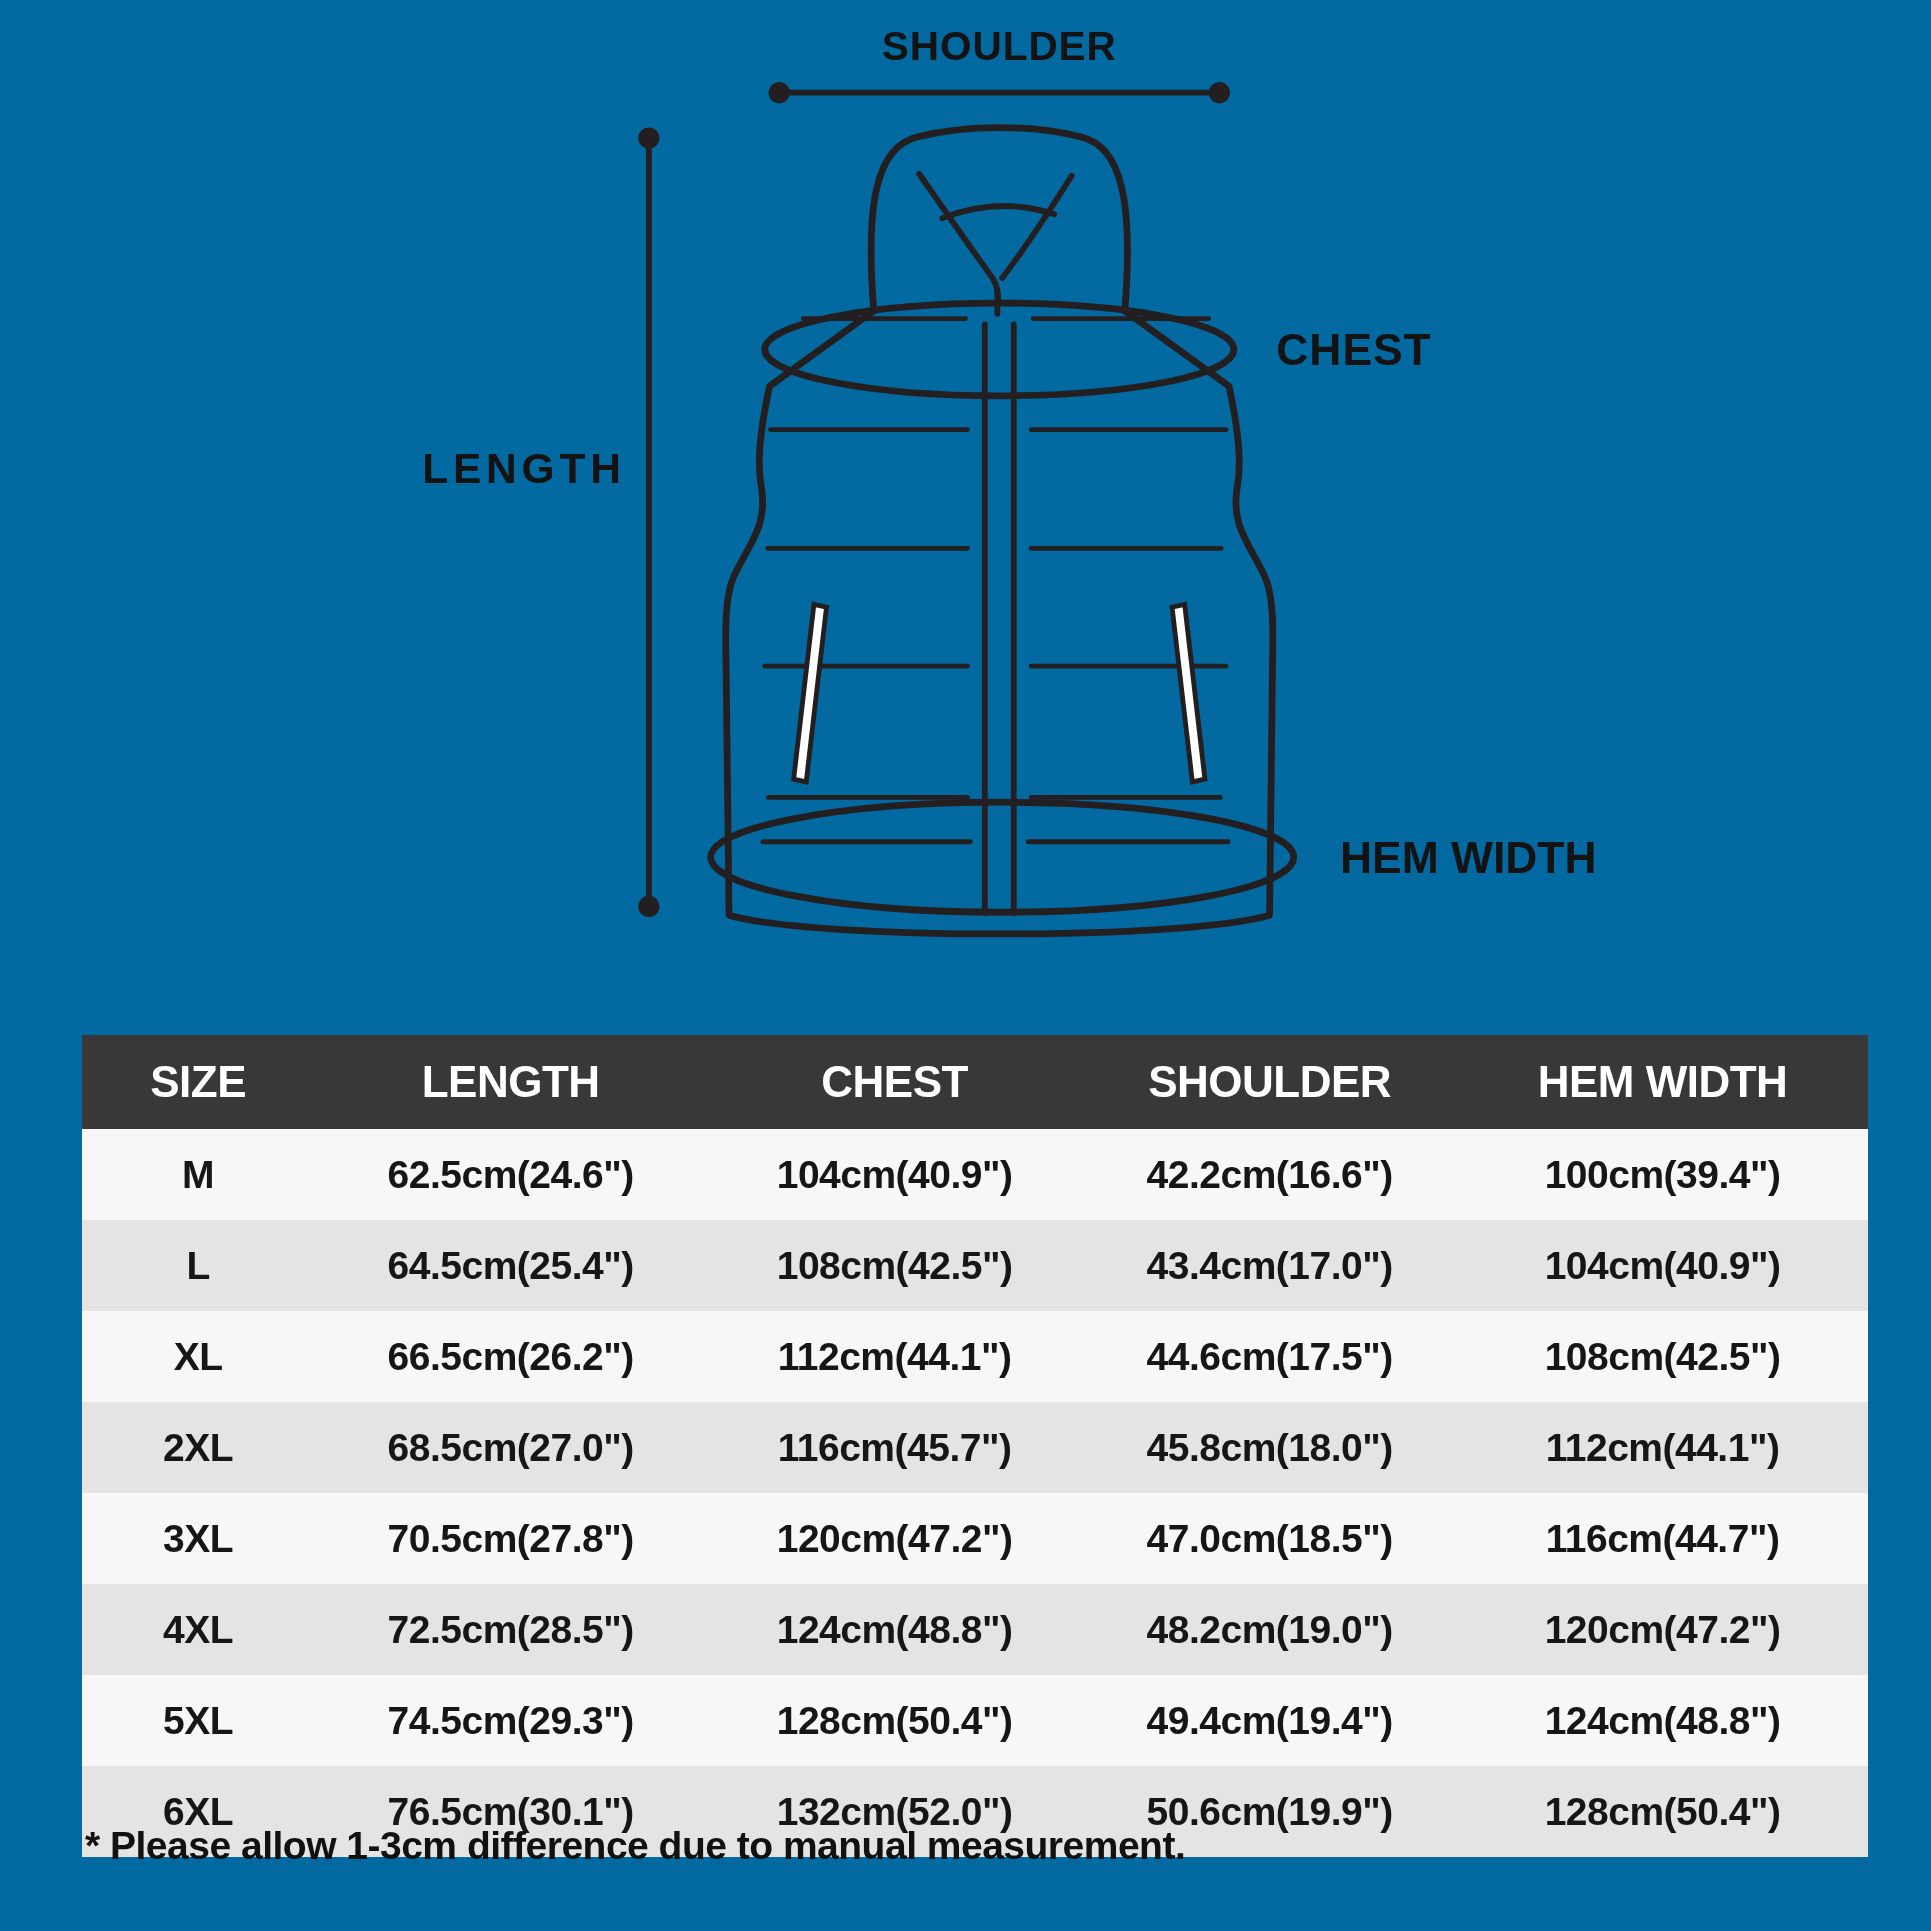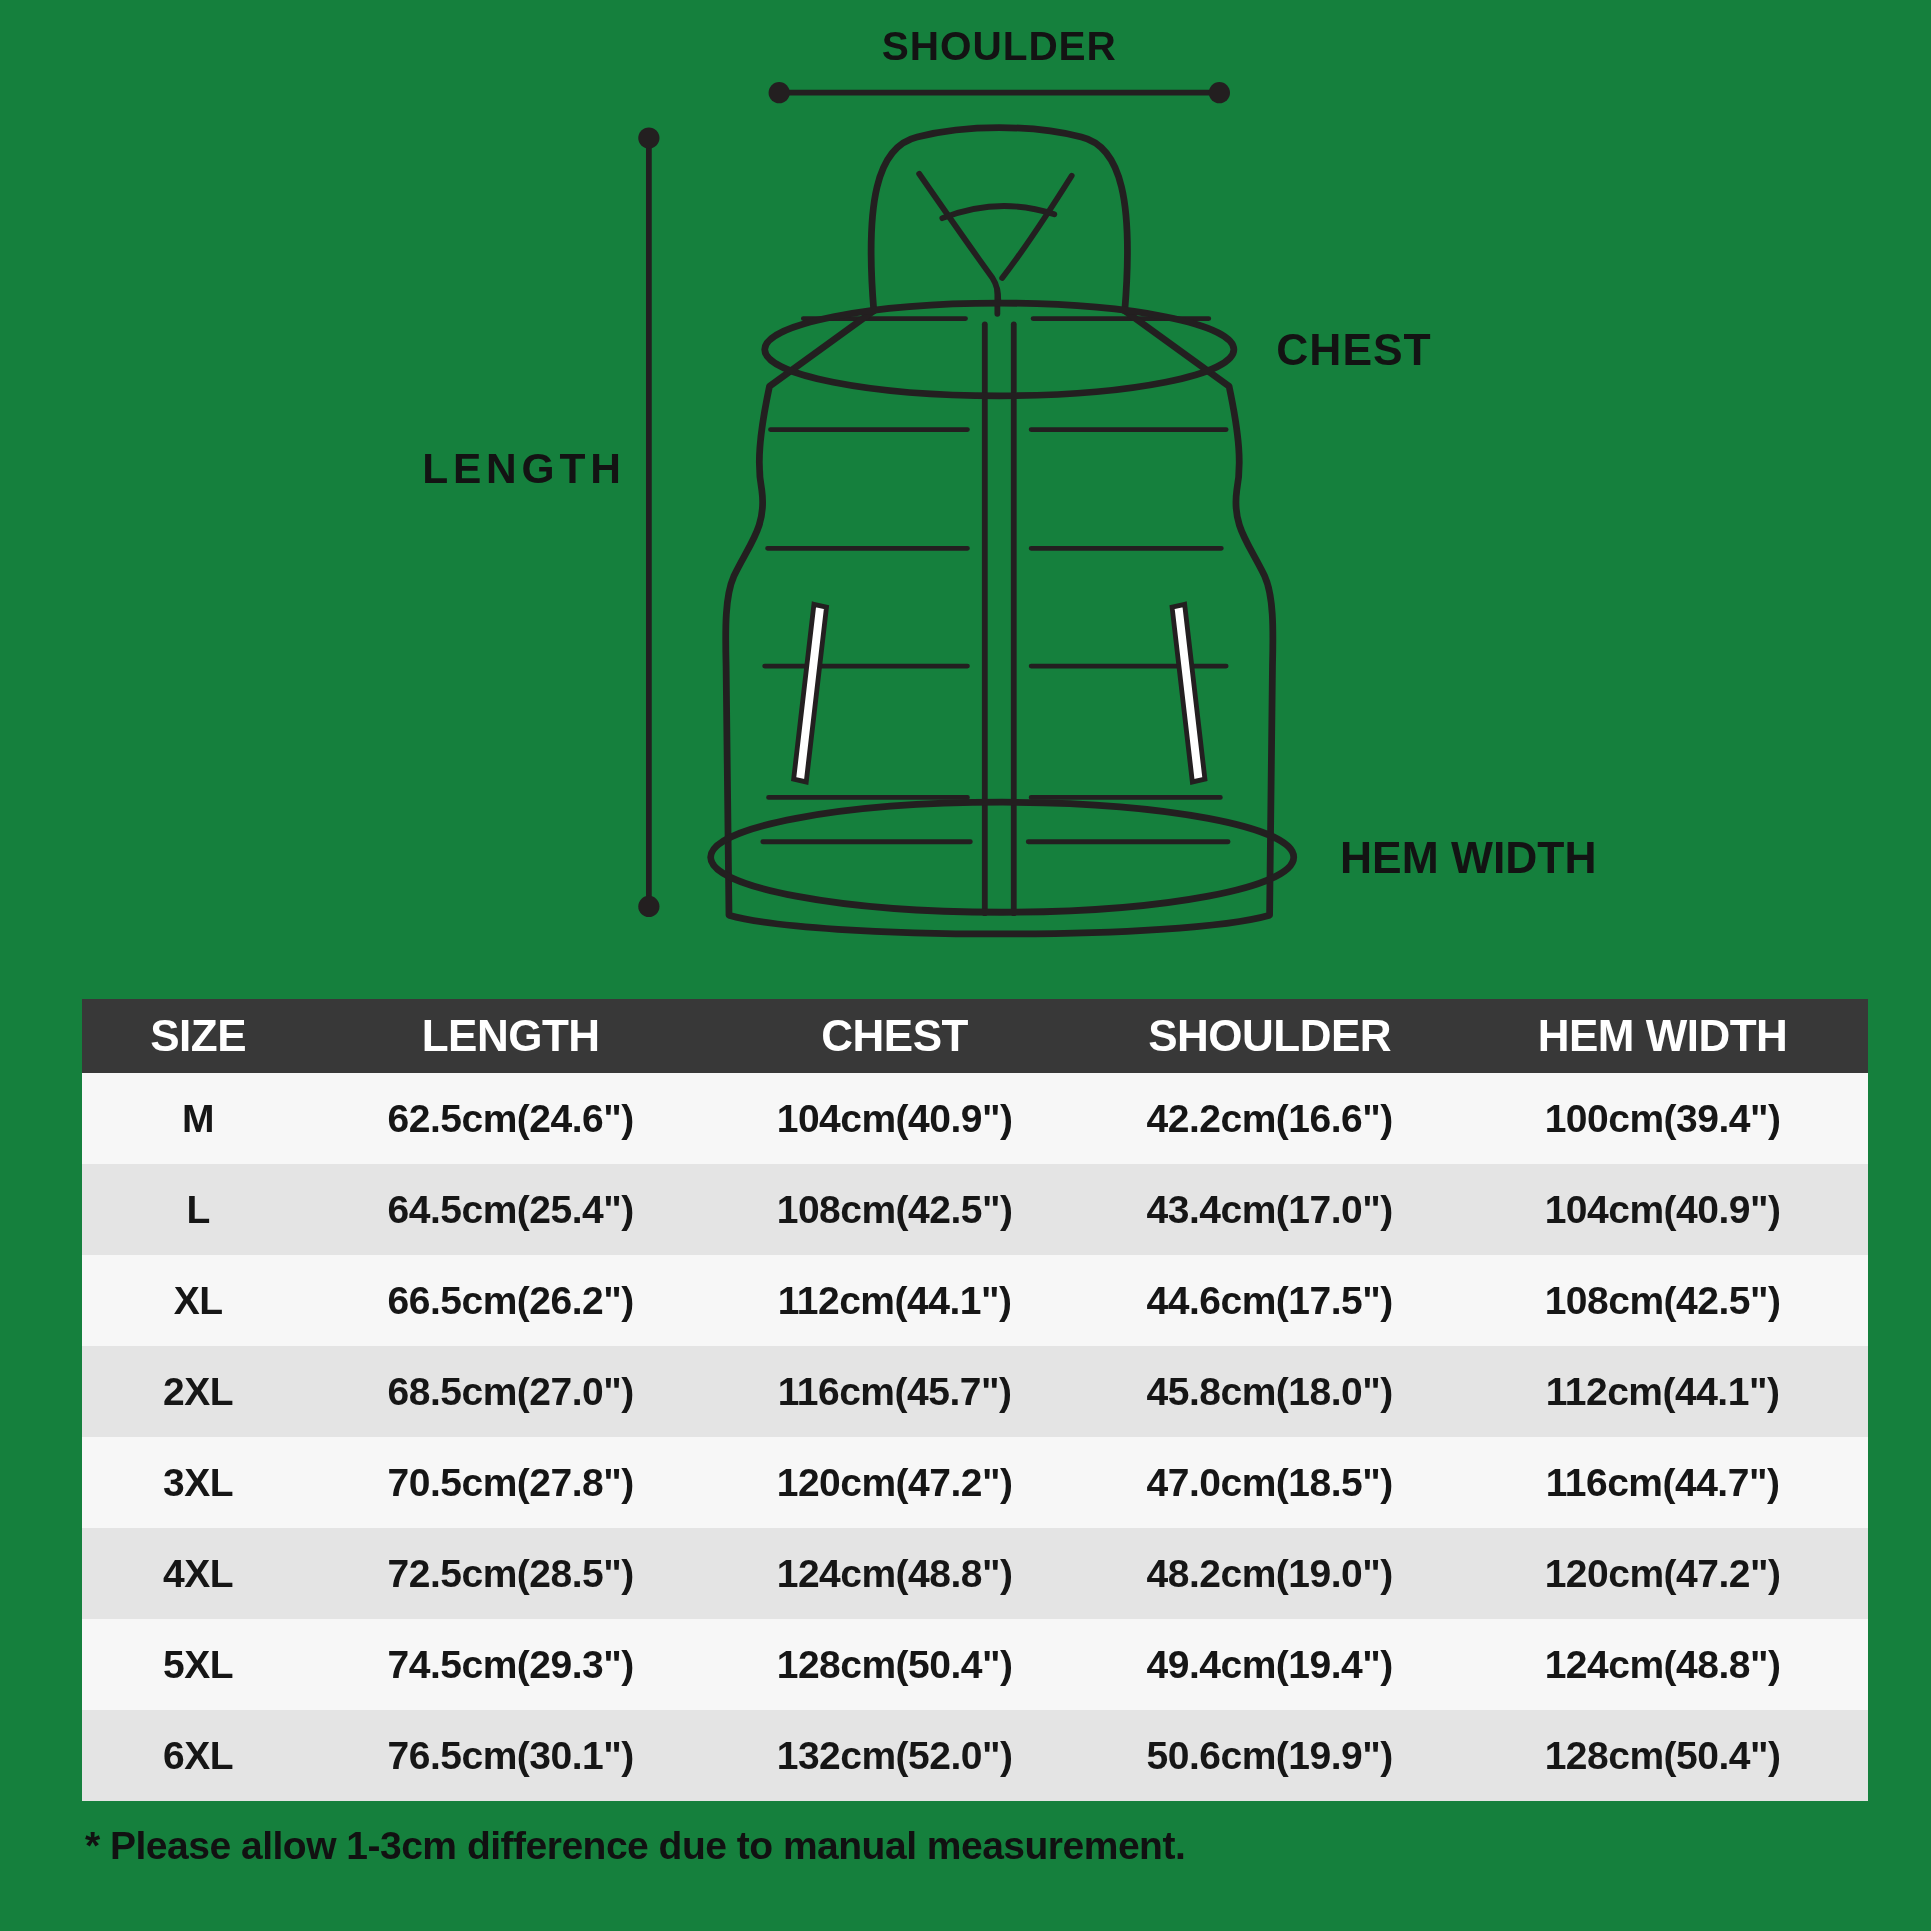--- a/index.html
+++ b/index.html
@@ -1,26 +1,26 @@
 <!DOCTYPE html>
 <html style="--header-bg: #383838; --header-text: #ffffff; --row-light: #f7f7f7; --row-dark: #e4e4e4;"><head>
 <meta charset="utf-8">
 <style>
   html,body{margin:0;padding:0;background:#ffffff;}
   body{width:1931px;height:1931px;font-family:"Liberation Sans",sans-serif;}
-  .sheet{position:relative;width:1931px;height:1931px;background:#15803d;overflow:hidden;}
+  .sheet{position:relative;width:1931px;height:1931px;background:#0369a1;overflow:hidden;}
 
   
   .diagram-svg{position:absolute;top:0;left:0;}
   .ink-line{stroke:#231f20;fill:none;stroke-linecap:round;stroke-linejoin:round;}
   .diagram-label{fill:#131313;font-weight:bold;font-family:"Liberation Sans",sans-serif;}
 
   
   .size-table{position:absolute;top:999px;left:82px;width:1786px;}
-  .t-head{display:grid;grid-template-columns:13% 22% 21% 21% 23%;height:74px;align-items:center;background:var(--header-bg,#383838);}
+  .t-head{display:grid;grid-template-columns:13% 22% 21% 21% 23%;height:94px;align-items:center;background:var(--header-bg,#383838);margin-top:36px;}
   .t-head .cell{color:var(--header-text,#ffffff);font-size:44px;font-weight:bold;text-align:center;letter-spacing:-0.5px;white-space:nowrap;}
   .t-body .t-row{display:grid;grid-template-columns:13% 22% 21% 21% 23%;height:91px;align-items:center;}
   .t-body .t-row:nth-child(odd){background:var(--row-light,#f7f7f7);}
   .t-body .t-row:nth-child(even){background:var(--row-dark,#e4e4e4);}
   .t-row .cell{font-size:39px;font-weight:bold;color:#161616;text-align:center;letter-spacing:-0.5px;white-space:nowrap;}
 
   .footnote{position:absolute;top:1824px;left:85px;font-size:39px;font-weight:bold;color:#111;letter-spacing:-0.5px;white-space:nowrap;}
 </style>
 </head>
 <body>

